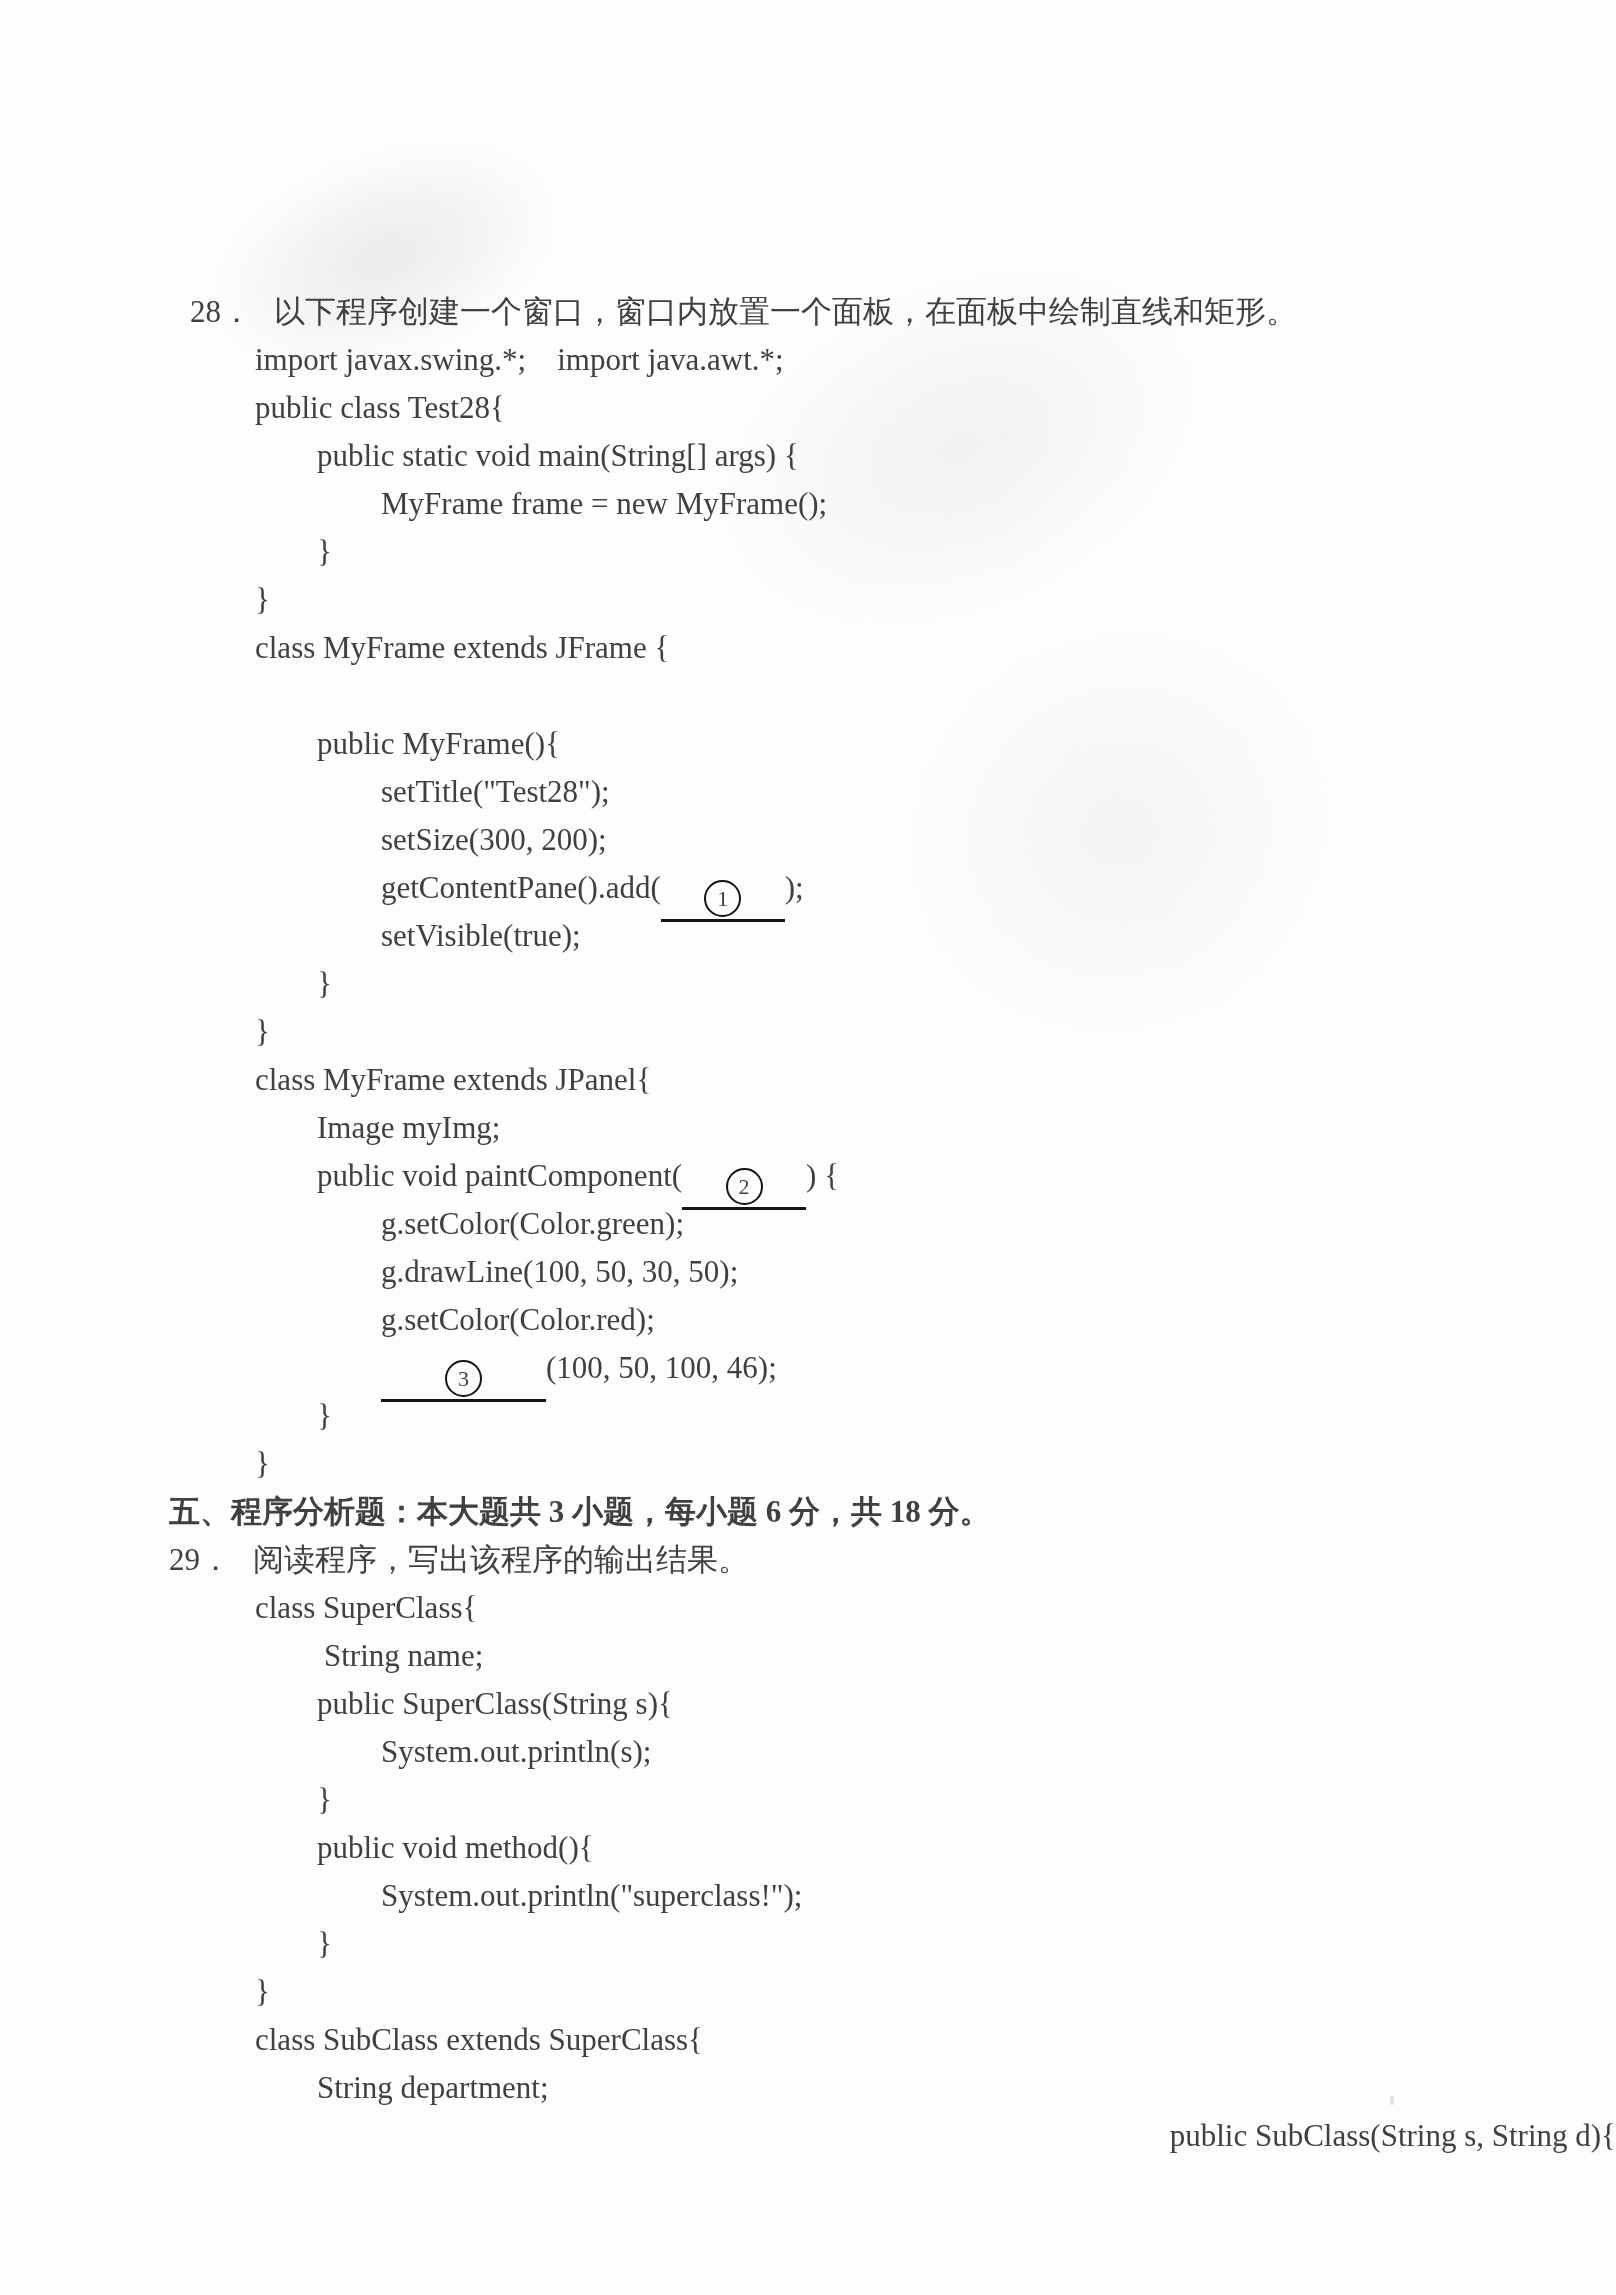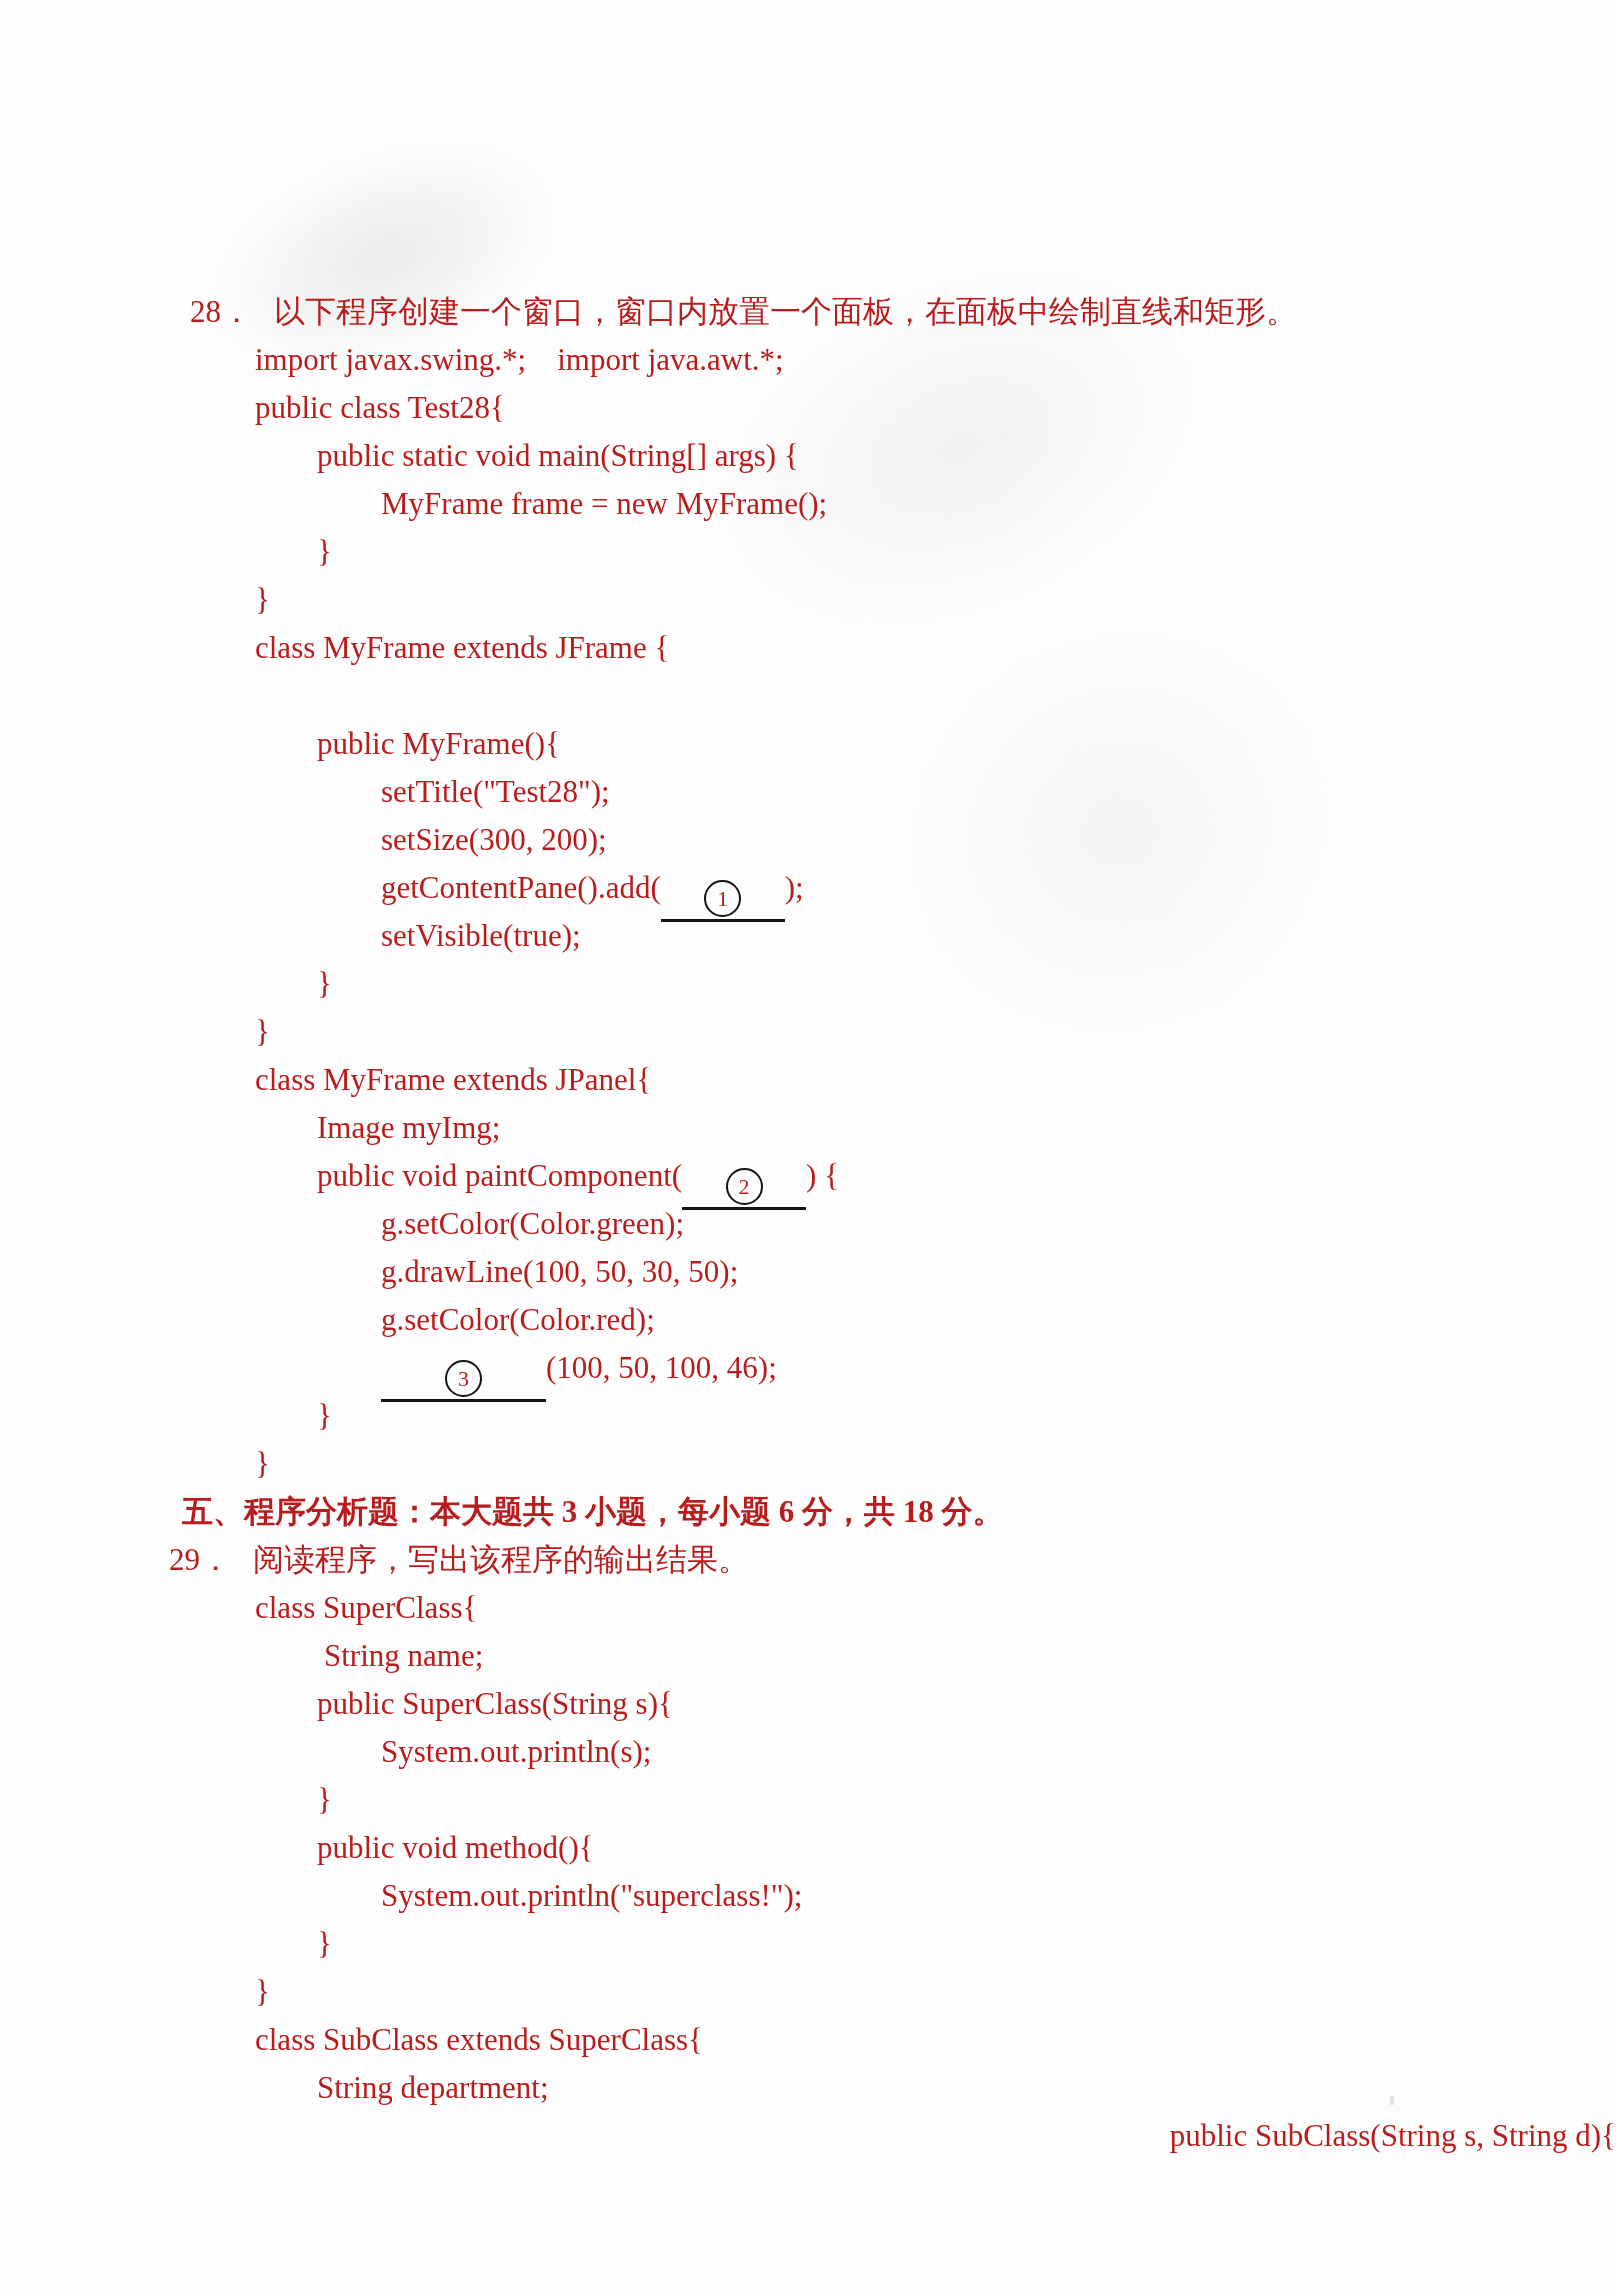--- a/index.html
+++ b/index.html
@@ -22,42 +22,42 @@
        background:radial-gradient(ellipse at center, rgba(219,219,219,0.26), rgba(253,253,253,0) 70%);}
   .stray{position:absolute;left:1390px;top:2096px;width:3.9px;height:9.3px;
        background:#d8d8d8;opacity:.7;border-radius:1.6px;}
 
   .content{position:absolute;top:288px;left:0;width:100%;}
   .line{
     height:48px;line-height:48px;
     font-size:31px;
     white-space:pre;
   }
-  .bold{font-weight:700;margin-left:13px;}
+  .bold{font-weight:700;}
   .qnum{display:inline-block;margin-right:22px;}
   .blank{
     display:inline-block;
     text-align:center;
     border-bottom:3.1px solid #141414;
     vertical-align:-7.8px;
     line-height:normal;
   }
   .circ{
     display:inline-block;
     width:33px;height:33px;
     border:2.3px solid #141414;border-radius:50%;
     line-height:33px;text-align:center;
     font-size:22px;
     margin-bottom:2.3px;
   }
 </style>
 </head>
 <body>
 
-<div class="page" style="background: rgb(253, 253, 253); color: #b91c1c; text-decoration: underline;">
+<div class="page" style="background: rgb(253, 253, 253); color: #404040; text-decoration: underline;">
   <div class="wm wm1"></div>
   <div class="wm wm2"></div>
   <div class="wm wm3"></div>
   <div class="stray"></div>
   <div class="content">
       <div class="line" style="padding-left: 190px;"><span class="qnum">28．</span><span>以下程序创建一个窗口，窗口内放置一个面板，在面板中绘制直线和矩形。</span></div>
       <div class="line" style="padding-left: 255px;"><span>import javax.swing.*;    import java.awt.*;</span></div>
       <div class="line" style="padding-left: 255px;"><span>public class Test28{</span></div>
       <div class="line" style="padding-left: 317px;"><span>public static void main(String[] args) {</span></div>
       <div class="line" style="padding-left: 381px;"><span>MyFrame frame = new MyFrame();</span></div>

